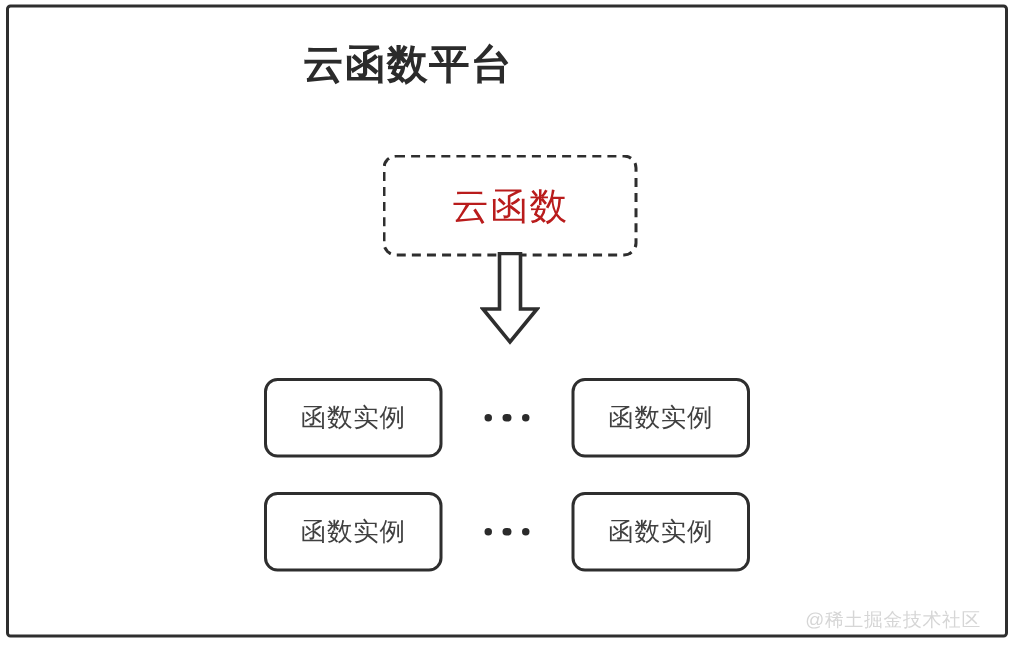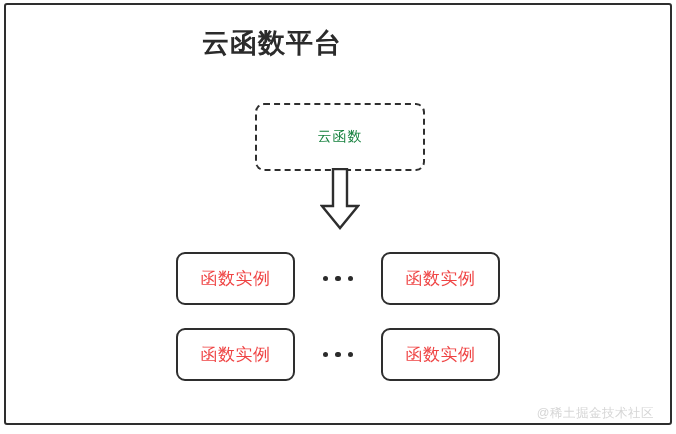--- a/index.html
+++ b/index.html
@@ -54,22 +54,22 @@
     height: 68px;
     border: 2.5px dashed #2e2e2e;
     border-radius: 9px;
     box-sizing: border-box;
     display: flex;
     align-items: center;
     justify-content: center;
     background: #ffffff;
   }
   .cloud-fn-label {
-    font-size: 14px;
-    color: #15803d;
+    font-size: 25px;
+    color: #b91c1c;
     letter-spacing: 1px;
   }
 
   
   .flow-arrow {
     position: absolute;
     left: 320px;
     top: 168px;
     width: 40px;
     height: 62px;
@@ -94,21 +94,21 @@
     border: 2.5px solid #2e2e2e;
     border-radius: 9px;
     box-sizing: border-box;
     display: flex;
     align-items: center;
     justify-content: center;
     background: #ffffff;
   }
   .instance-label {
     font-size: 17px;
-    color: #ef4444;
+    color: #404040;
     letter-spacing: 0.5px;
   }
 
   .ellipsis-dots {
     display: flex;
     align-items: center;
     gap: 7px;
   }
   .ellipsis-dots i {
     display: block;

